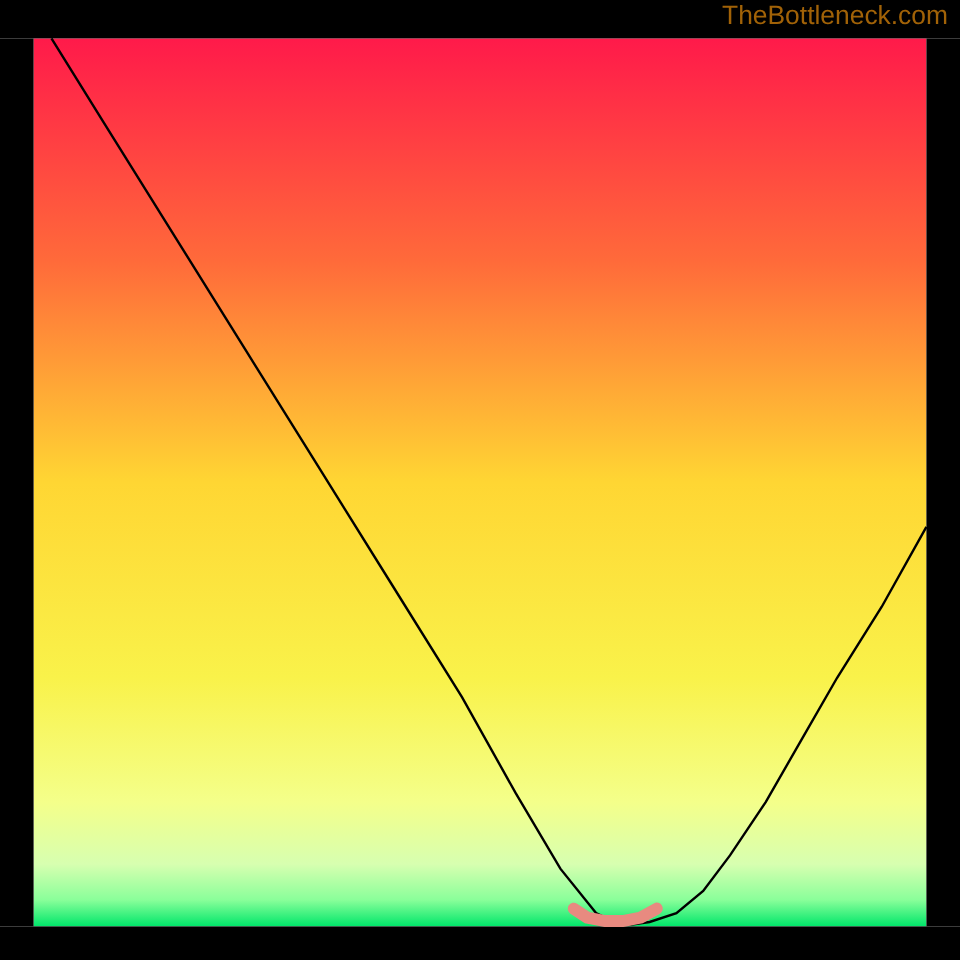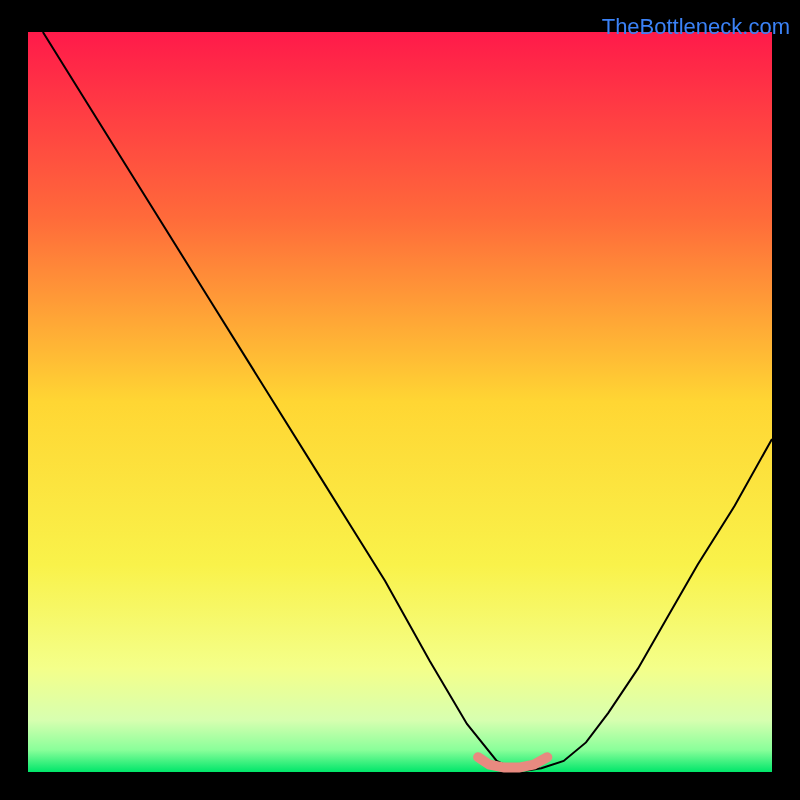--- a/index.html
+++ b/index.html
@@ -8,24 +8,24 @@
     background: #ffffff;
     font-family: Arial, sans-serif;
   }
   .chart-container {
     width: 800px;
     height: 800px;
     position: relative;
   }
   .watermark {
     position: absolute;
-    top: 14px;
+    top: 0;
     right: 10px;
     font-size: 22px;
-    color: #3b82f6;
+    color: #a16207;
     font-family: Arial, sans-serif;
     z-index: 10;
   }
   svg {
     display: block;
   }
 </style>
 </head>
 <body>
 

